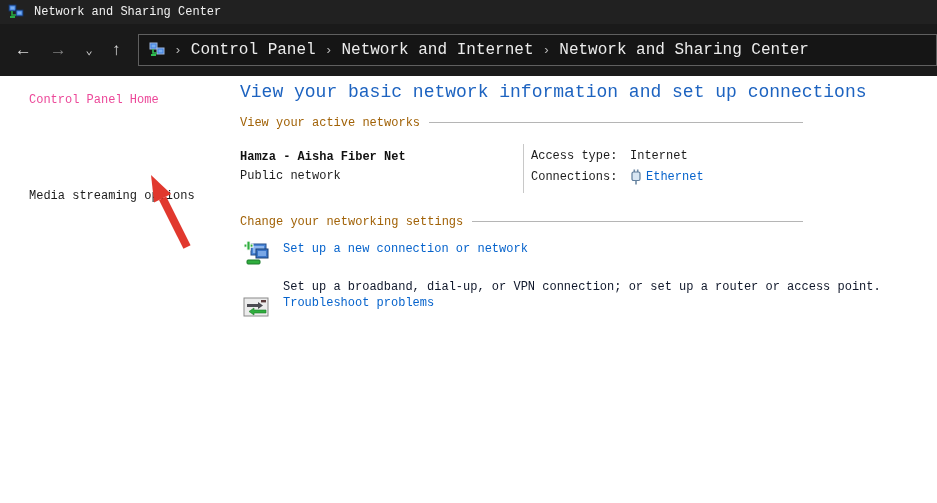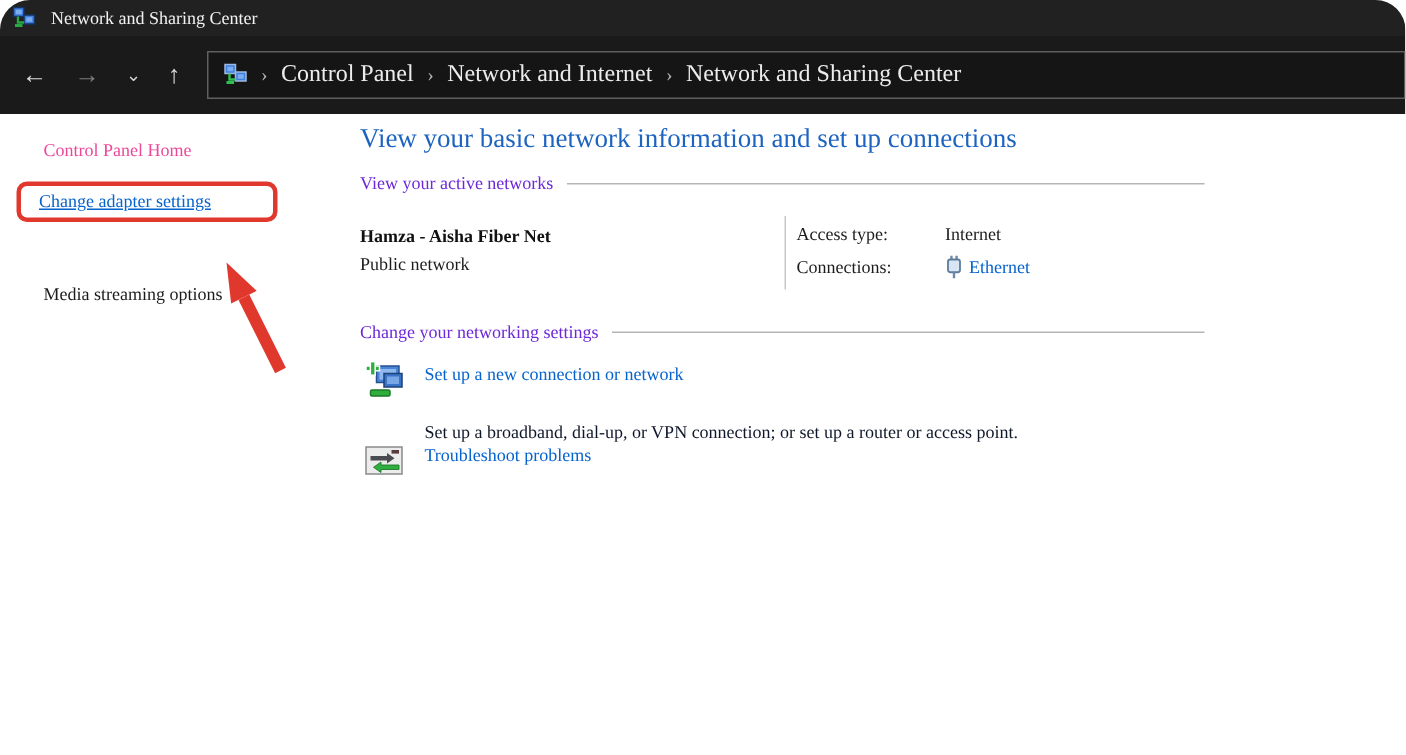--- a/index.html
+++ b/index.html
@@ -1,20 +1,20 @@
 <!DOCTYPE html>
 <html><head>
 <meta charset="utf-8">
 <style>
   * { margin:0; padding:0; box-sizing:border-box; }
   html,body { background:#fff; }
   .stage{
     position:relative; width:937px; height:503px; overflow:hidden;
-    font-family:Liberation Serif, serif;
-    font-size:12px; color:#1c1c1c; background:#fff;border-radius:20px;
+    font-family:Liberation Mono, monospace;
+    font-size:12px; color:#1c1c1c; background:#fff;
   }
   
   .titlebar{
     position:absolute; left:0; top:0; width:937px; height:24px;
     background:#212121; display:flex; align-items:center; color:#fff;
   }
   .titlebar .app-icon{ margin-left:8px; width:16px; height:16px; }
   .titlebar .title-text{ margin-left:10px; font-size:12px; color:#f2f2f2; }
   .navrow{
     position:absolute; left:0; top:24px; width:937px; height:52px;
@@ -50,21 +50,21 @@
   .side-link{ position:absolute; left:29px; color:#1b1b1b; line-height:15px; cursor:pointer; }
   .side-advanced{ top:75px; width:142px; }
   .side-media{ top:113px; }
   .red-arrow{ position:absolute; left:140px; top:90px; }
   
   .heading{ position:absolute; left:240px; top:6px; font-size:18px; color:#1d63c0; }
   .section-row{
     position:absolute; left:240px; width:563px; height:15px;
     display:flex; align-items:center;
   }
-  .section-row .sec-label{ white-space:nowrap; color:#6d28d9; }
+  .section-row .sec-label{ white-space:nowrap; color:#a16207; }
   .section-row .sec-line{ flex:1; border-top:1px solid #b5b5b5; margin-left:9px; }
   .sec-active{ top:39px; }
   .sec-settings{ top:138px; }
   .net-name{ position:absolute; left:240px; top:74px; font-weight:bold; color:#111; }
   .net-type{ position:absolute; left:240px; top:93px; color:#1c1c1c; }
   .vdivider{ position:absolute; left:523px; top:68px; height:49px; border-left:1px solid #c8c8c8; }
   .detail-grid{
     position:absolute; left:531px; top:73px; width:220px;
     display:grid; grid-template-columns:99px auto; row-gap:6px; align-items:center;
   }
@@ -124,23 +124,20 @@
       <span class="crumb-item">Network and Internet</span>
       <span class="crumb-sep">›</span>
       <span class="crumb-item">Network and Sharing Center</span>
     </div>
   </div>
 
   <div class="main">
 
     <div class="cp-home">Control Panel Home</div>
 
-    <div class="red-box">
-      <span class="adapter-link">Change adapter settings</span>
-    </div>
 
     <div class="side-link side-media">Media streaming options</div>
 
     <svg class="red-arrow" width="60" height="90" viewBox="0 0 60 90">
       <line x1="47" y1="81" x2="22.6" y2="32.2" stroke="#e1382e" stroke-width="8"></line>
       <polygon points="11,9 31.1,27.9 14.1,36.4" fill="#e1382e"></polygon>
     </svg>
 
     <div class="heading">View your basic network information and set up connections</div>
 

